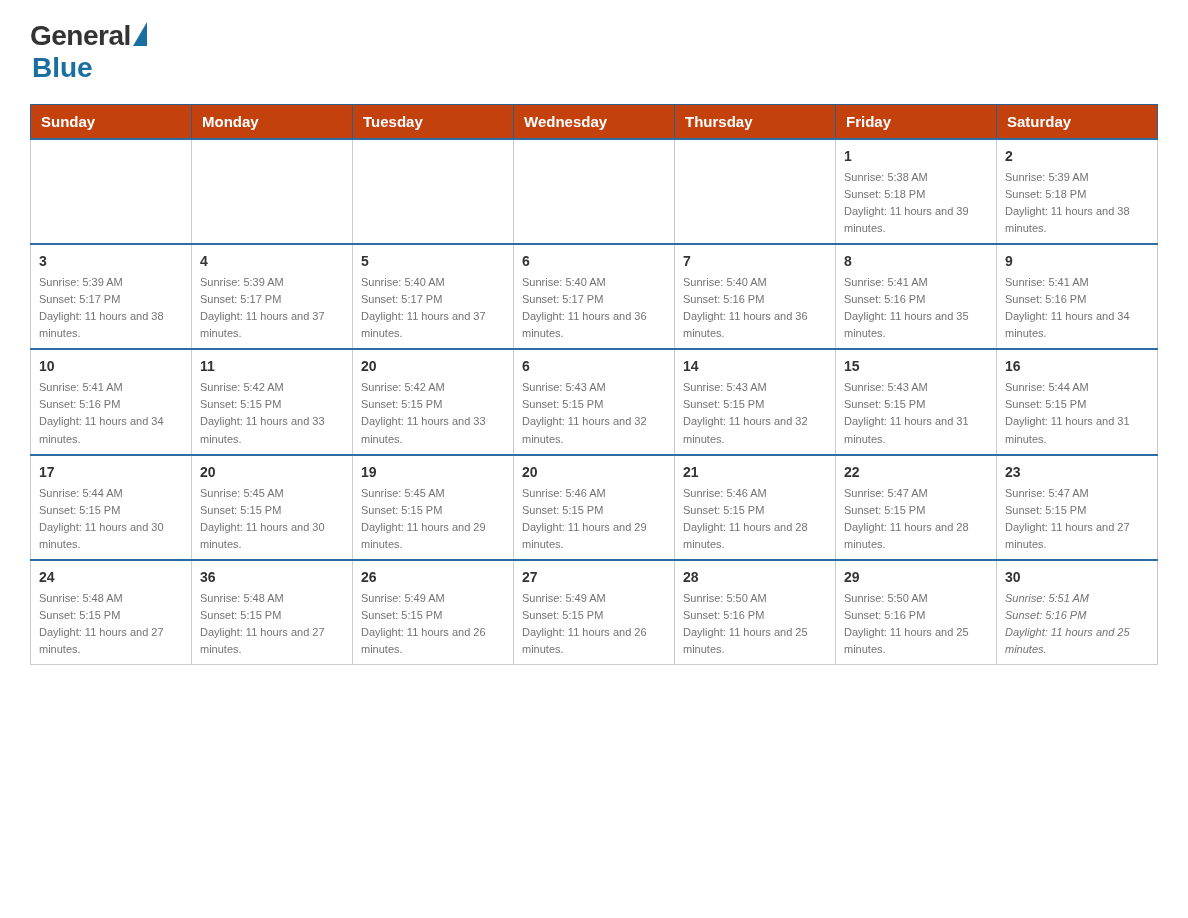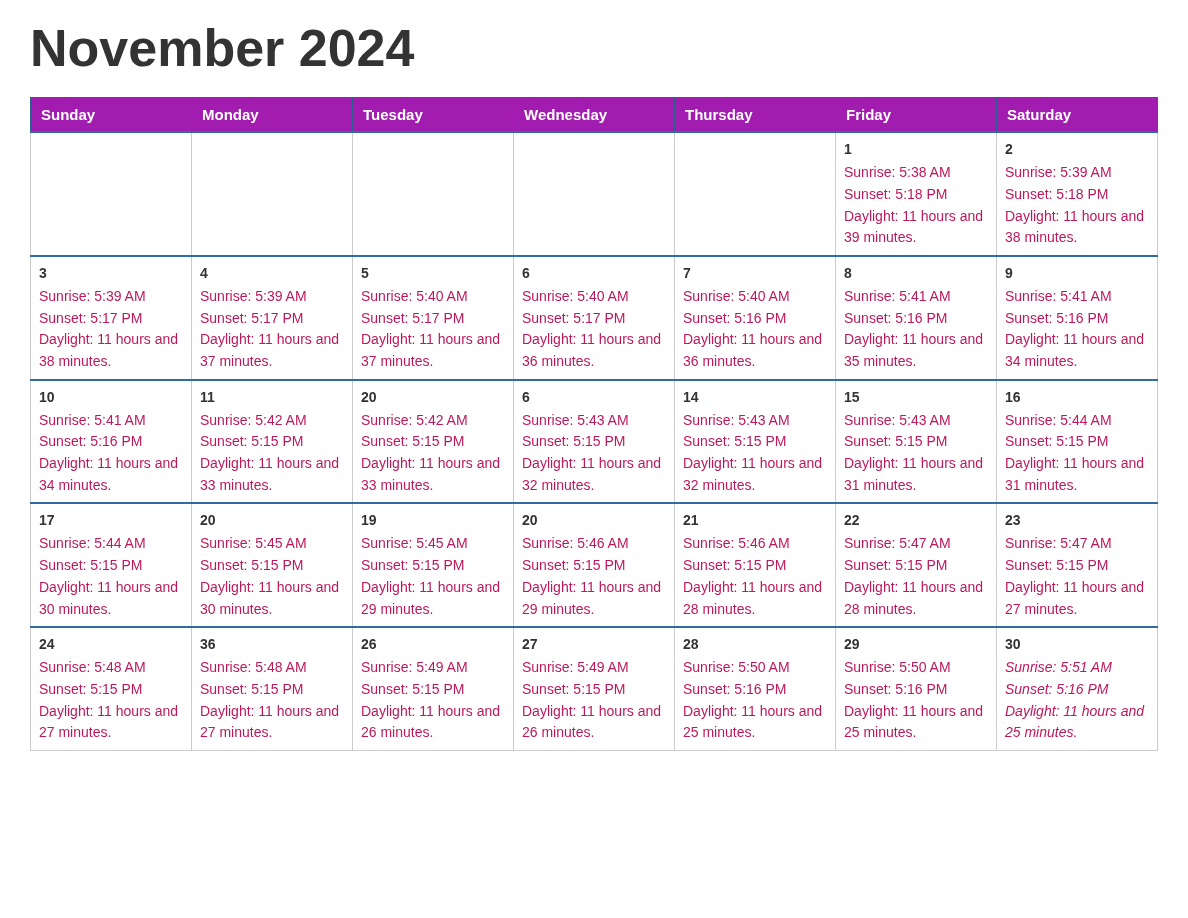--- a/index.html
+++ b/index.html
@@ -60,21 +60,21 @@
       font-size: 20px;
       color: #555;
       margin-top: 4px;
     }
     .calendar-table {
       width: 100%;
       border-collapse: collapse;
       border: 1px solid #999;
     }
     .calendar-table th {
-      background-color: #a21caf;
+      background-color: #c2410c;
       color: #fff;
       font-size: 15px;
       font-weight: bold;
       padding: 8px 10px;
       text-align: left;
       border: 1px solid #2a5f8f;
     }
     .calendar-table td {
       vertical-align: top;
       padding: 6px 8px;
@@ -86,37 +86,43 @@
       line-height: 1.5;
     }
     .day-number {
       font-size: 14px;
       font-weight: bold;
       color: #333;
       display: block;
       margin-bottom: 2px;
     }
     .cell-info {
-      font-size: 14px;
-      color: #be185d;
+      font-size: 11px;
+      color: #737373;
       line-height: 1.55;
     }
     .empty-cell {
       background: #fff;
     }
     tr.week-row td {
       border-top: 2px solid #2e6da4;
     }
   </style>
 </head>
 <body>
 
 <div class="header-area">
+  <div class="logo-area">
+    <div class="logo-text">
+      <span class="logo-general">General</span>
+      <div class="logo-triangle"></div>
+    </div>
+    <span class="logo-blue">Blue</span>
+  </div>
   <div class="title-area">
-    <div class="month-title">November 2024</div>
   </div>
 </div>
 
 <table class="calendar-table">
   <thead>
     <tr>
     <th>Sunday</th>
         <th>Monday</th>
         <th>Tuesday</th>
         <th>Wednesday</th>

